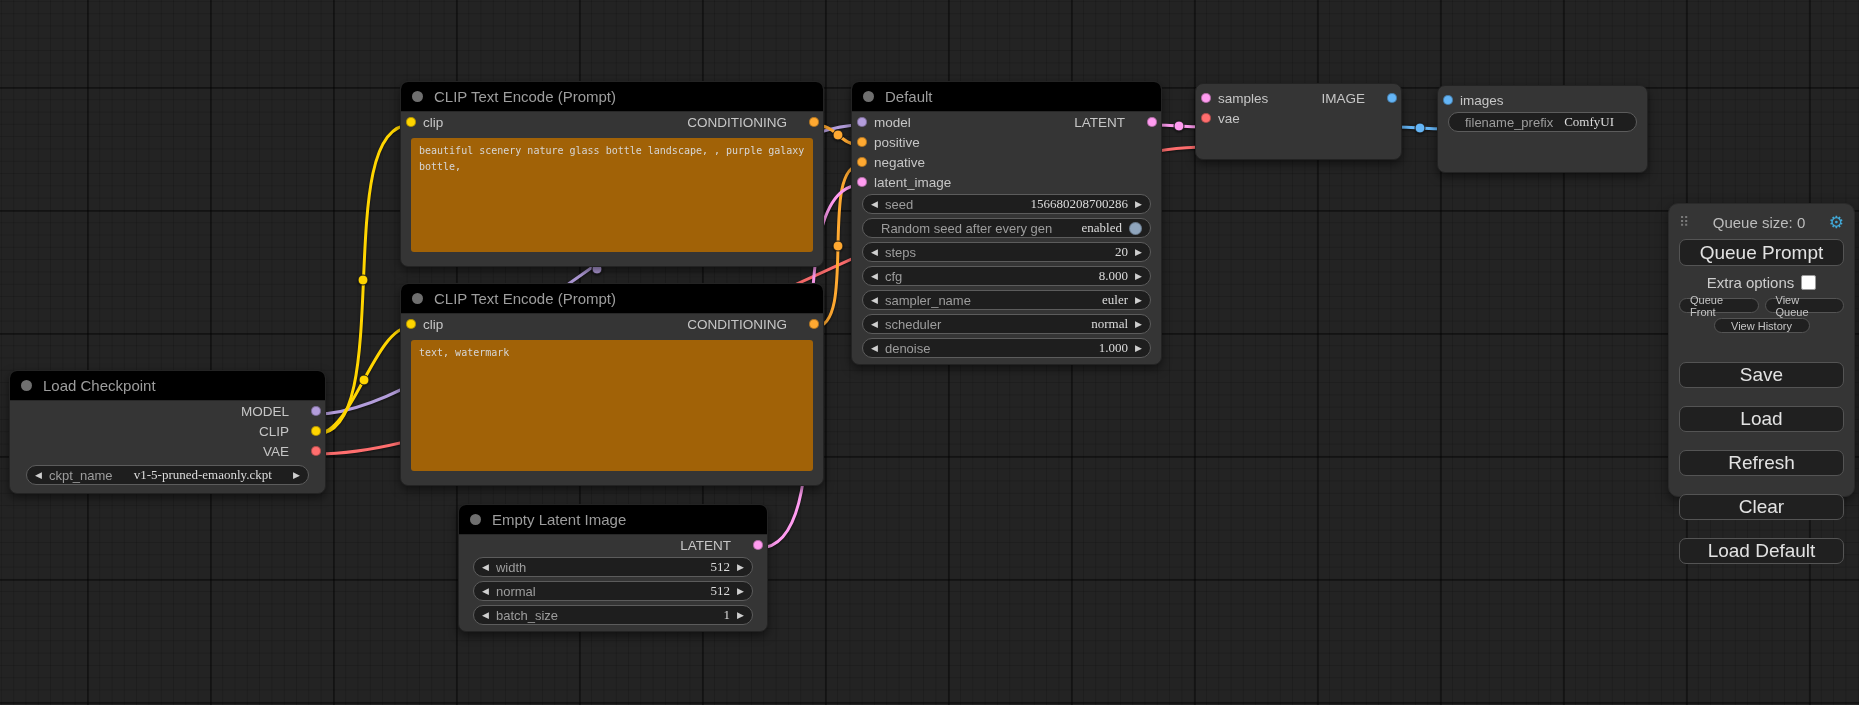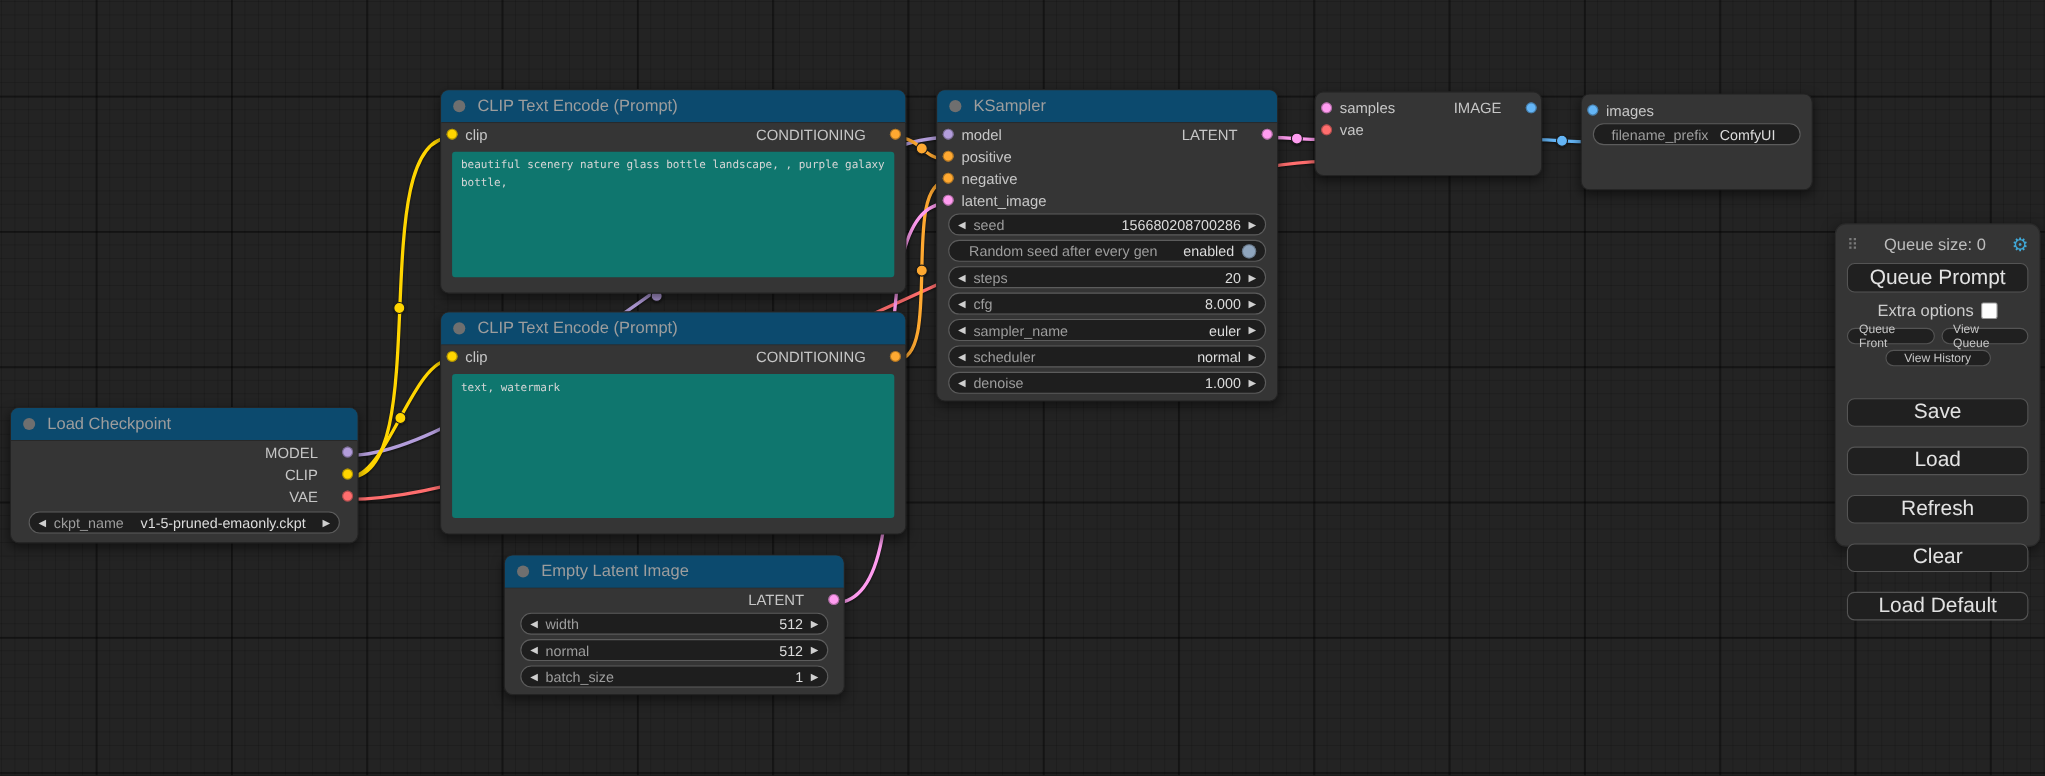--- a/index.html
+++ b/index.html
@@ -21,44 +21,44 @@
   svg.wires path { fill:none; stroke-width:3; }
   svg.wires circle { stroke:#1a1a1a; stroke-width:1; }
 
   .node {
     position:absolute; z-index:2; background:#353535;
     border:1px solid #232323; border-radius:8px;
     box-shadow:0 4px 10px rgba(0,0,0,.5);
   }
   .node-title {
     height:30px; display:flex; align-items:center; gap:11px; padding:0 11px;
-    background:#0c4a6e; border-radius:7px 7px 0 0; border-bottom:1px solid #282828;
+    background:#000000; border-radius:7px 7px 0 0; border-bottom:1px solid #282828;
     color:#9d9d9d; font-size:15px; white-space:nowrap;
   }
   .collapse-dot { width:11px; height:11px; border-radius:50%; background:#6f6f6f; flex:none; }
   .prow { height:20px; display:flex; align-items:center; position:relative; }
   .prow:first-of-type { margin-top:4px; }
   .pin { display:flex; align-items:center; gap:7px; margin-left:5px; }
   .pout { display:flex; align-items:center; gap:22px; margin-left:auto; margin-right:4px; }
   .pdot { width:10px; height:10px; border-radius:50%; flex:none;
     box-shadow:inset 0 0 0 1px rgba(0,0,0,.3); }
   .plabel { color:#c6c6c6; font-size:13.5px; white-space:nowrap; }
   .widget {
     height:20px; margin:4px 10px 0 10px; padding:0 8px;
     background:#1e1e1e; border:1px solid #5c5c5c; border-radius:10px;
     display:flex; align-items:center; gap:7px; font-size:13px; white-space:nowrap;
   }
   .warrow { color:#cfcfcf; font-size:9px; line-height:1; flex:none; }
   .wlabel { color:#9d9d9d; }
-  .wvalue { color:#dcdcdc; margin-left:auto; }
+  .wvalue { color:#dcdcdc; margin-left:auto;font-family:Liberation Serif, serif; }
   .wvalue.center { margin:0 auto; }
   .toggle-dot { width:13px; height:13px; border-radius:50%; flex:none;
     box-shadow:inset 0 0 0 1px rgba(0,0,0,.25); }
   .prompt-box {
-    margin:6px 10px 0 10px; padding:5px 8px; background:#0f766e; border-radius:3px;
+    margin:6px 10px 0 10px; padding:5px 8px; background:#a16207; border-radius:3px;
     font-family:"DejaVu Sans Mono", monospace; font-size:10px; line-height:1.6;
     color:#d6d6d6; white-space:pre-wrap; word-break:break-word; overflow:hidden;
   }
 
   
   .qpanel {
     position:absolute; z-index:3; left:1668px; top:203px; width:187px; height:294px;
     background:#353535; border:1px solid #2a2a2a; border-radius:10px;
     box-shadow:0 4px 12px rgba(0,0,0,.5); padding:8px 10px; color:#c8c8c8;
   }
@@ -138,21 +138,21 @@
           <span class="plabel">CONDITIONING</span>
         <span class="pdot" style="background: rgb(255, 169, 49);"></span>
         </span>
     </div>
     <div class="prompt-box" style="height:131px;">text, watermark</div>
   </div>
 
   <div class="node" style="left:851px; top:81px; width:311px; height:284px;">
     <div class="node-title">
       <span class="collapse-dot" style="background: rgb(111, 111, 111);"></span>
-      <span>KSampler</span>
+      <span>Default</span>
     </div>
     <div class="prow">
       <span class="pin">
           <span class="pdot" style="background: rgb(179, 157, 219);"></span>
         <span class="plabel">model</span>
         </span>
       <span class="pout">
           <span class="plabel">LATENT</span>
         <span class="pdot" style="background: rgb(255, 156, 240);"></span>
         </span>

